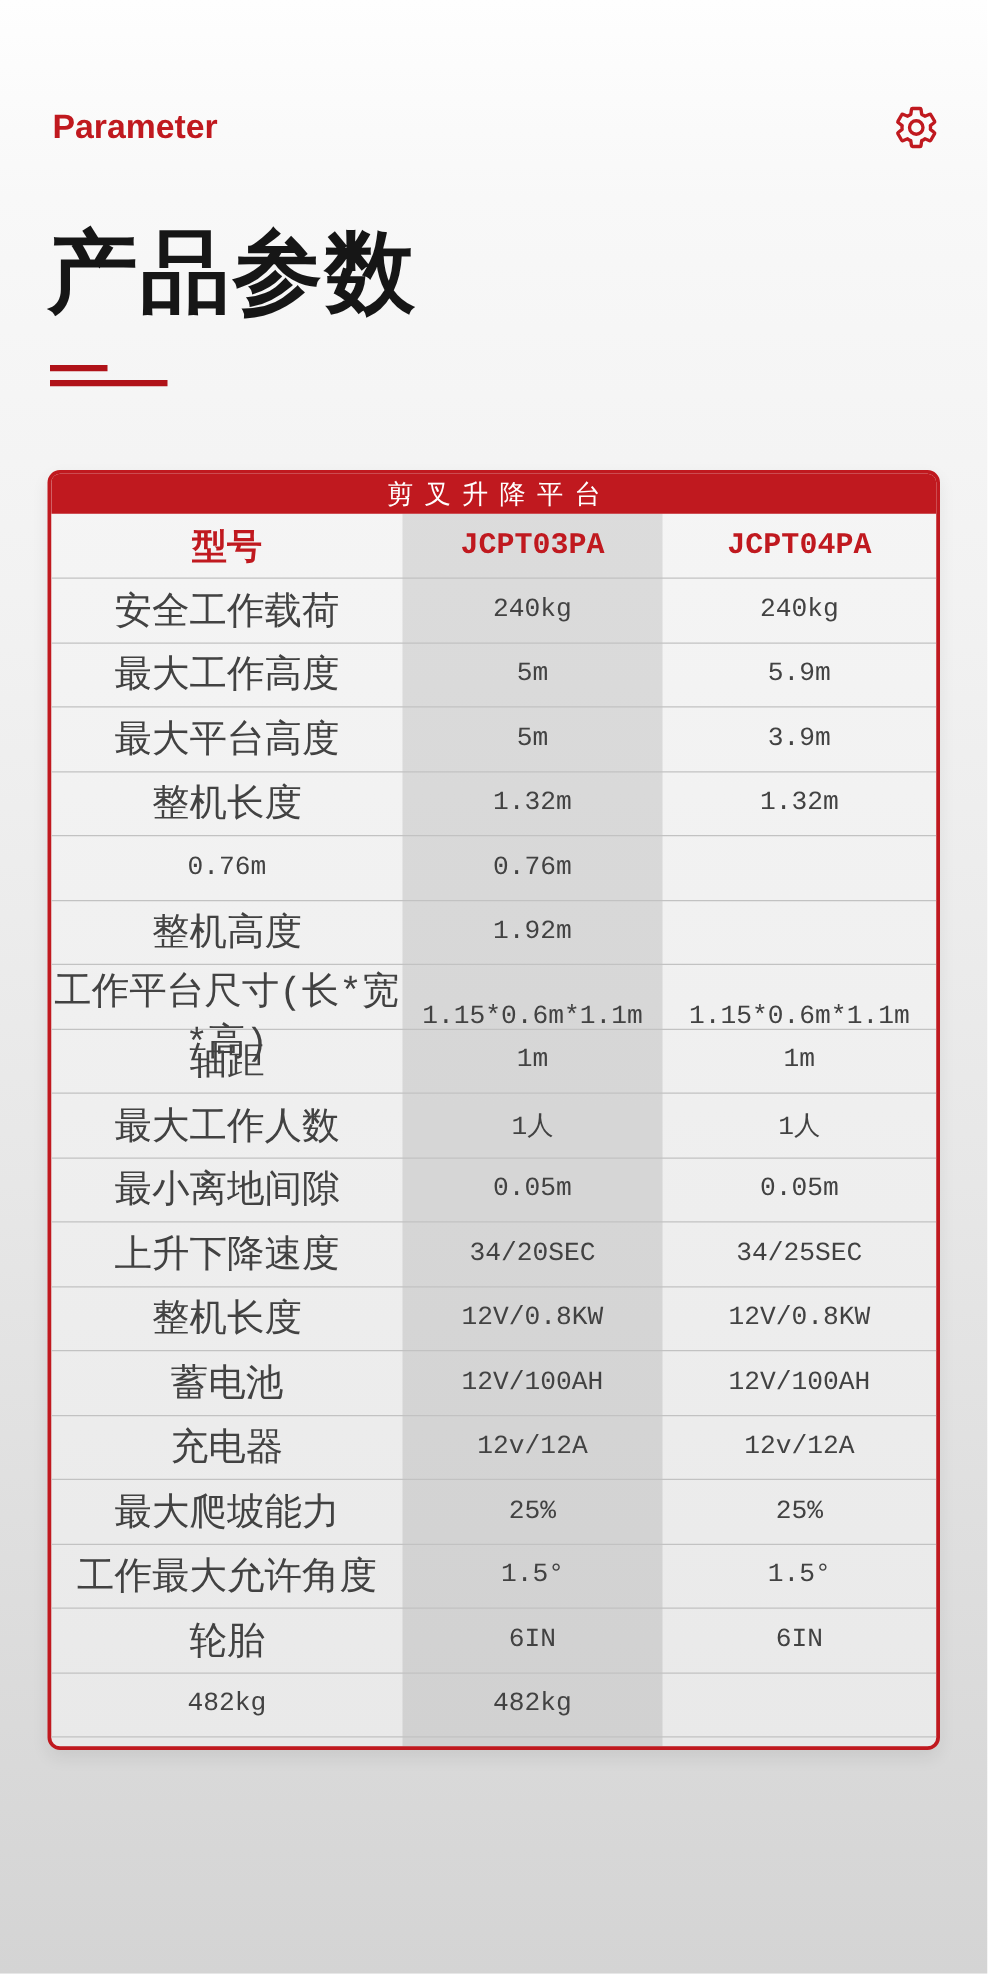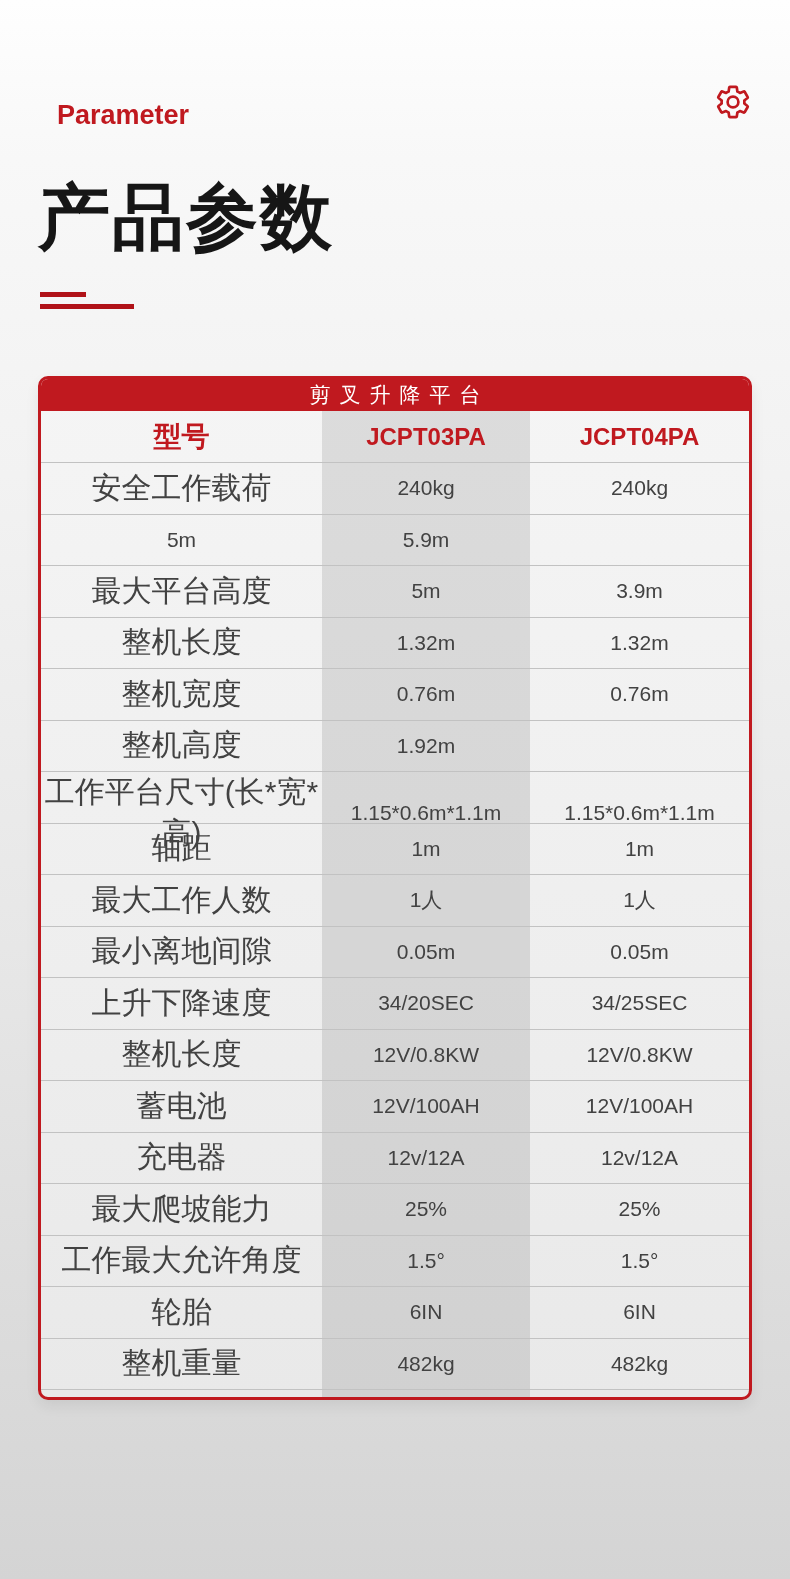--- a/index.html
+++ b/index.html
@@ -5,22 +5,22 @@
   * { margin:0; padding:0; box-sizing:border-box; }
   html,body { width:790px; }
   body { font-family:"Liberation Sans","DejaVu Sans",sans-serif; }
 
   .page {
     position:relative; width:790px; height:1579px; overflow:hidden;
     background:linear-gradient(180deg,#fefefe 0%,#f8f8f8 10%,#f2f2f2 30%,#e7e7e7 60%,#d4d4d4 100%);
   }
 
   .eyebrow {
-    position:absolute; left:42px; top:100px;
-    font-size:27px; font-weight:bold; color:#c0191f;margin-left:15px;
+    position:absolute; left:42px; top:86px;
+    font-size:27px; font-weight:bold; color:#c0191f;
   }
 
   .gear { position:absolute; left:714px; top:83px; width:38px; height:38px; }
   .gear svg { width:100%; height:100%; }
 
   .big-title {
     position:absolute; left:38px; top:170px;
     font-size:72px; font-weight:900; color:#161616; letter-spacing:2px;
   }
 
@@ -39,21 +39,21 @@
     position:relative; z-index:2; height:32px; background:#c0191f;
     display:flex; align-items:center; justify-content:center;
     color:#ffffff; font-size:21px; letter-spacing:9px; text-indent:9px;
   }
 
   .gray-band {
     position:absolute; left:281px; top:32px; width:208px; bottom:0;
     background:rgba(30,30,30,0.115); z-index:0;
   }
 
-  .t-body { position:relative; z-index:1; }
+  .t-body { position:relative; z-index:1;font-family:Liberation Mono, monospace; }
 
   .t-row {
     display:grid; grid-template-columns:281px 208px 1fr;
     height:51.5px; align-items:center; text-align:center;
     border-bottom:1px solid #c2c2c2;
   }
   .t-row.head { height:52px; }
 
   .cell { font-size:21px; color:#424242; }
   .cell.label { font-size:30px; }
@@ -89,35 +89,35 @@
         <div class="cell model-col">JCPT03PA</div>
         <div class="cell model-col">JCPT04PA</div>
       </div>
       <div>
           <div class="t-row">
             <div class="cell label">安全工作载荷</div>
             <div class="cell">240kg</div>
             <div class="cell">240kg</div>
           </div>
           <div class="t-row">
+            <div class="cell label">最大工作高度</div>
             <div class="cell">5m</div>
             <div class="cell">5.9m</div>
           </div>
           <div class="t-row">
             <div class="cell label">最大平台高度</div>
             <div class="cell">5m</div>
             <div class="cell">3.9m</div>
           </div>
           <div class="t-row">
             <div class="cell label">整机长度</div>
             <div class="cell">1.32m</div>
             <div class="cell">1.32m</div>
           </div>
           <div class="t-row">
-            <div class="cell label">整机宽度</div>
             <div class="cell">0.76m</div>
             <div class="cell">0.76m</div>
           </div>
           <div class="t-row">
             <div class="cell label">整机高度</div>
             <div class="cell">1.92m</div>
           </div>
           <div class="t-row">
             <div class="cell label">工作平台尺寸(长*宽*高)</div>
             <div class="cell">1.15*0.6m*1.1m</div>
@@ -167,21 +167,20 @@
             <div class="cell label">工作最大允许角度</div>
             <div class="cell">1.5°</div>
             <div class="cell">1.5°</div>
           </div>
           <div class="t-row">
             <div class="cell label">轮胎</div>
             <div class="cell">6IN</div>
             <div class="cell">6IN</div>
           </div>
           <div class="t-row">
-            <div class="cell label">整机重量</div>
             <div class="cell">482kg</div>
             <div class="cell">482kg</div>
           </div>
         </div>
     </div>
   </div>
 
 </div>
 
 </body></html>

